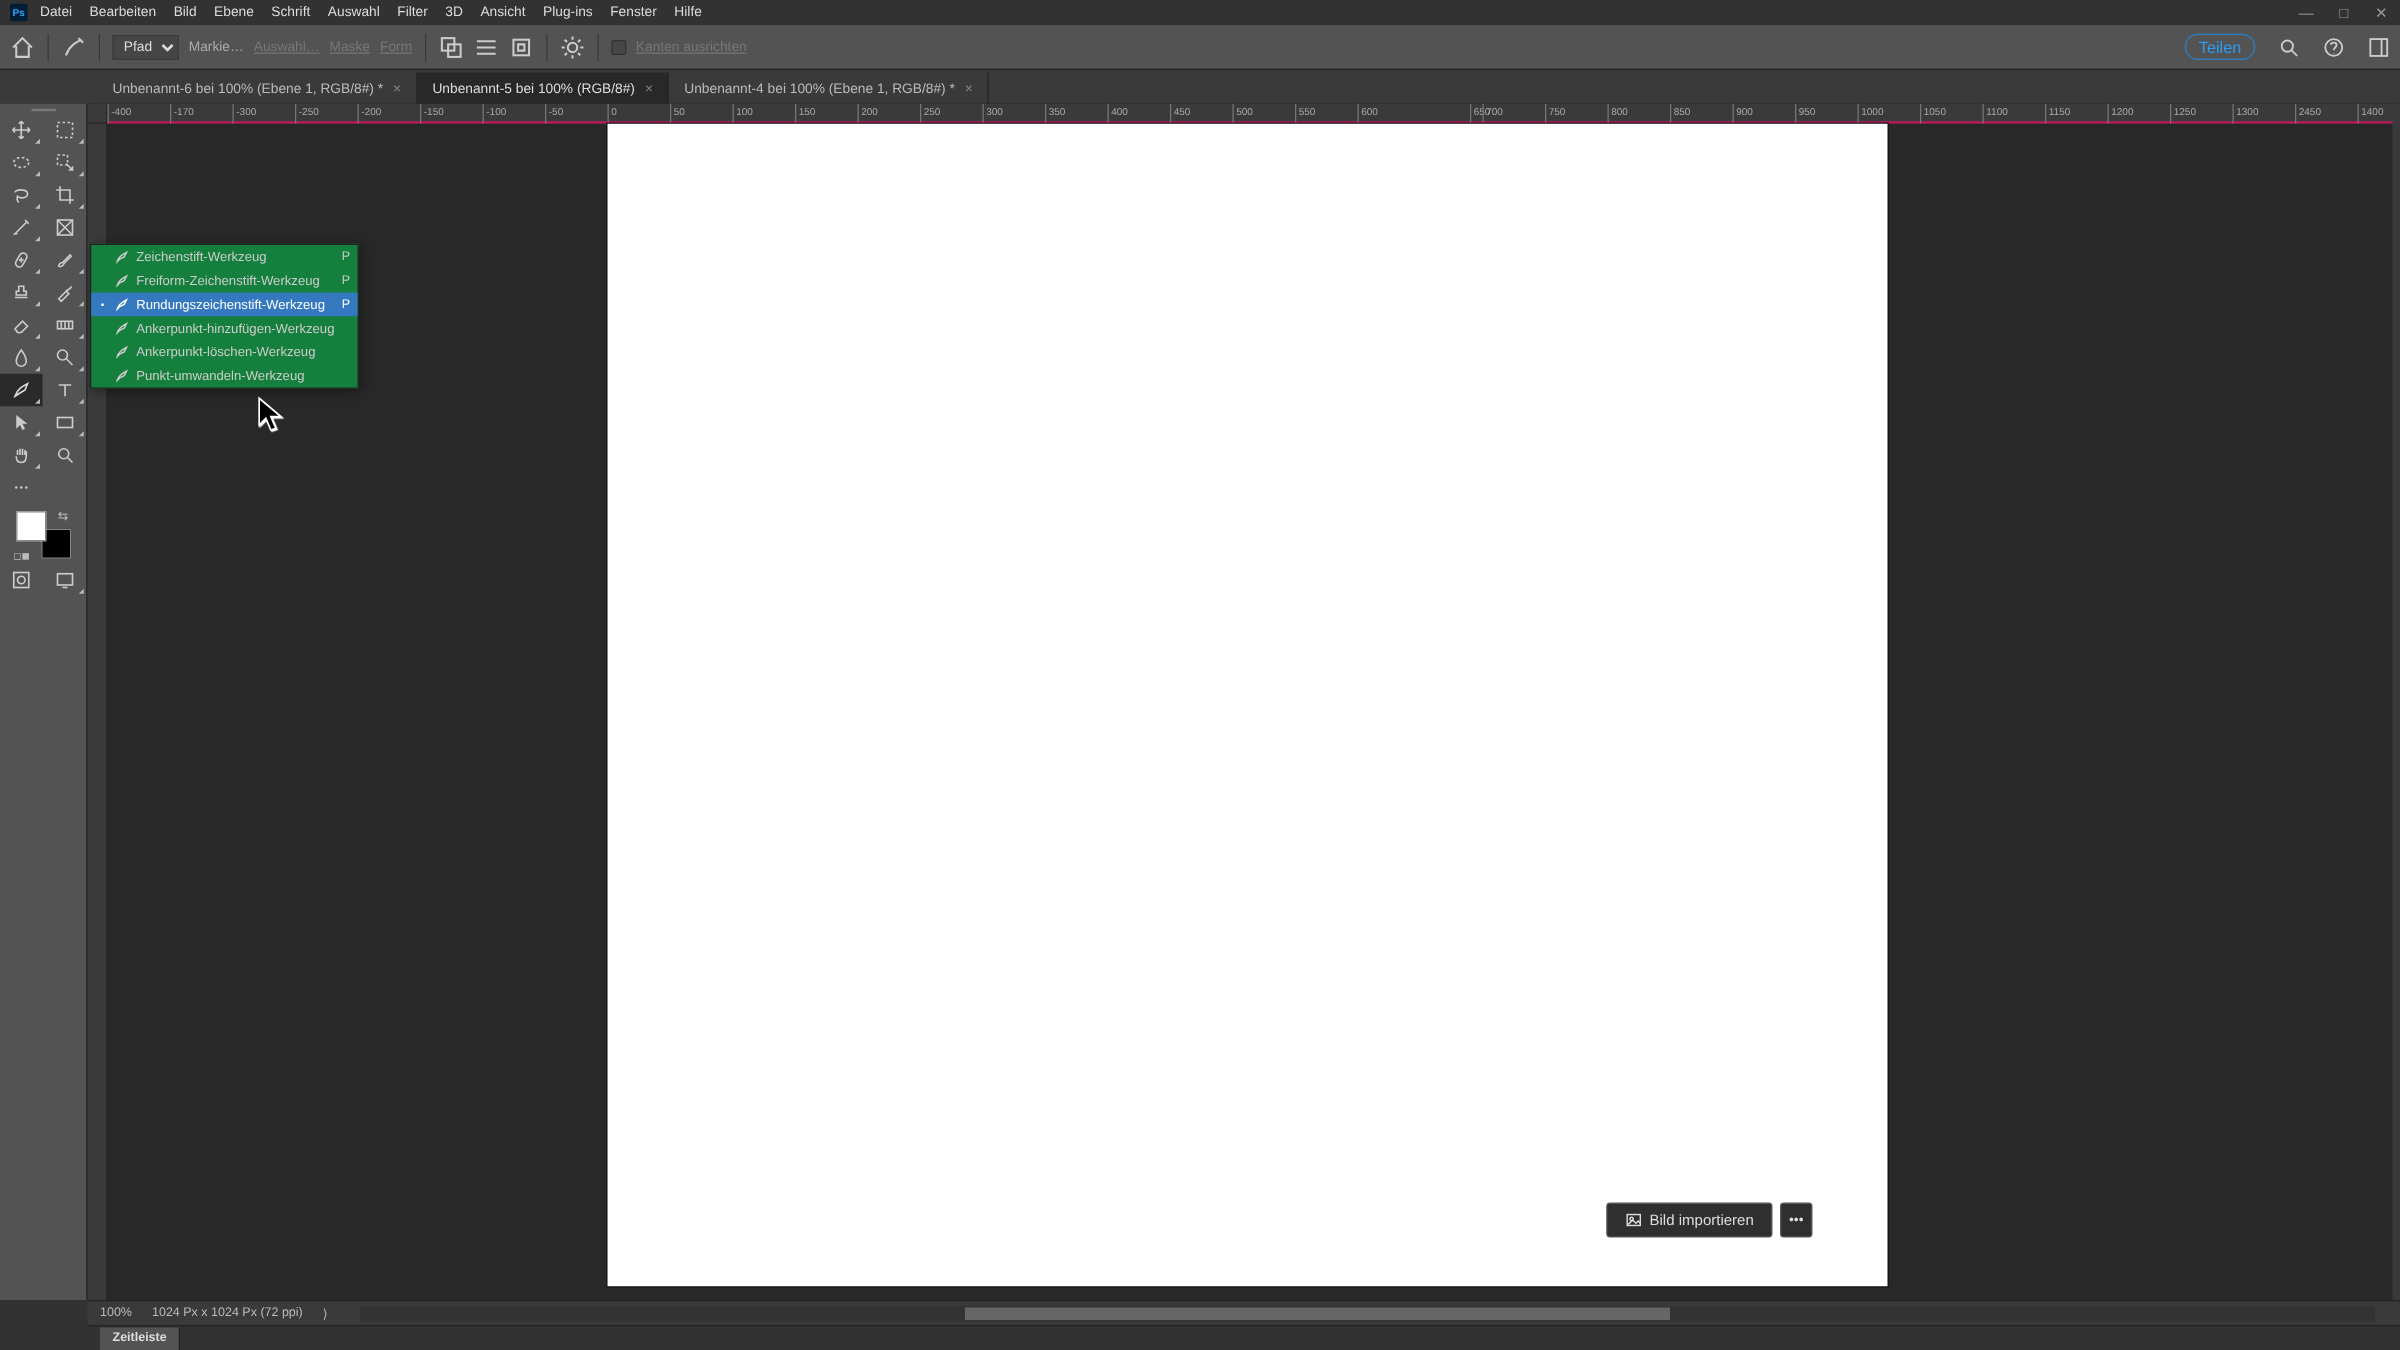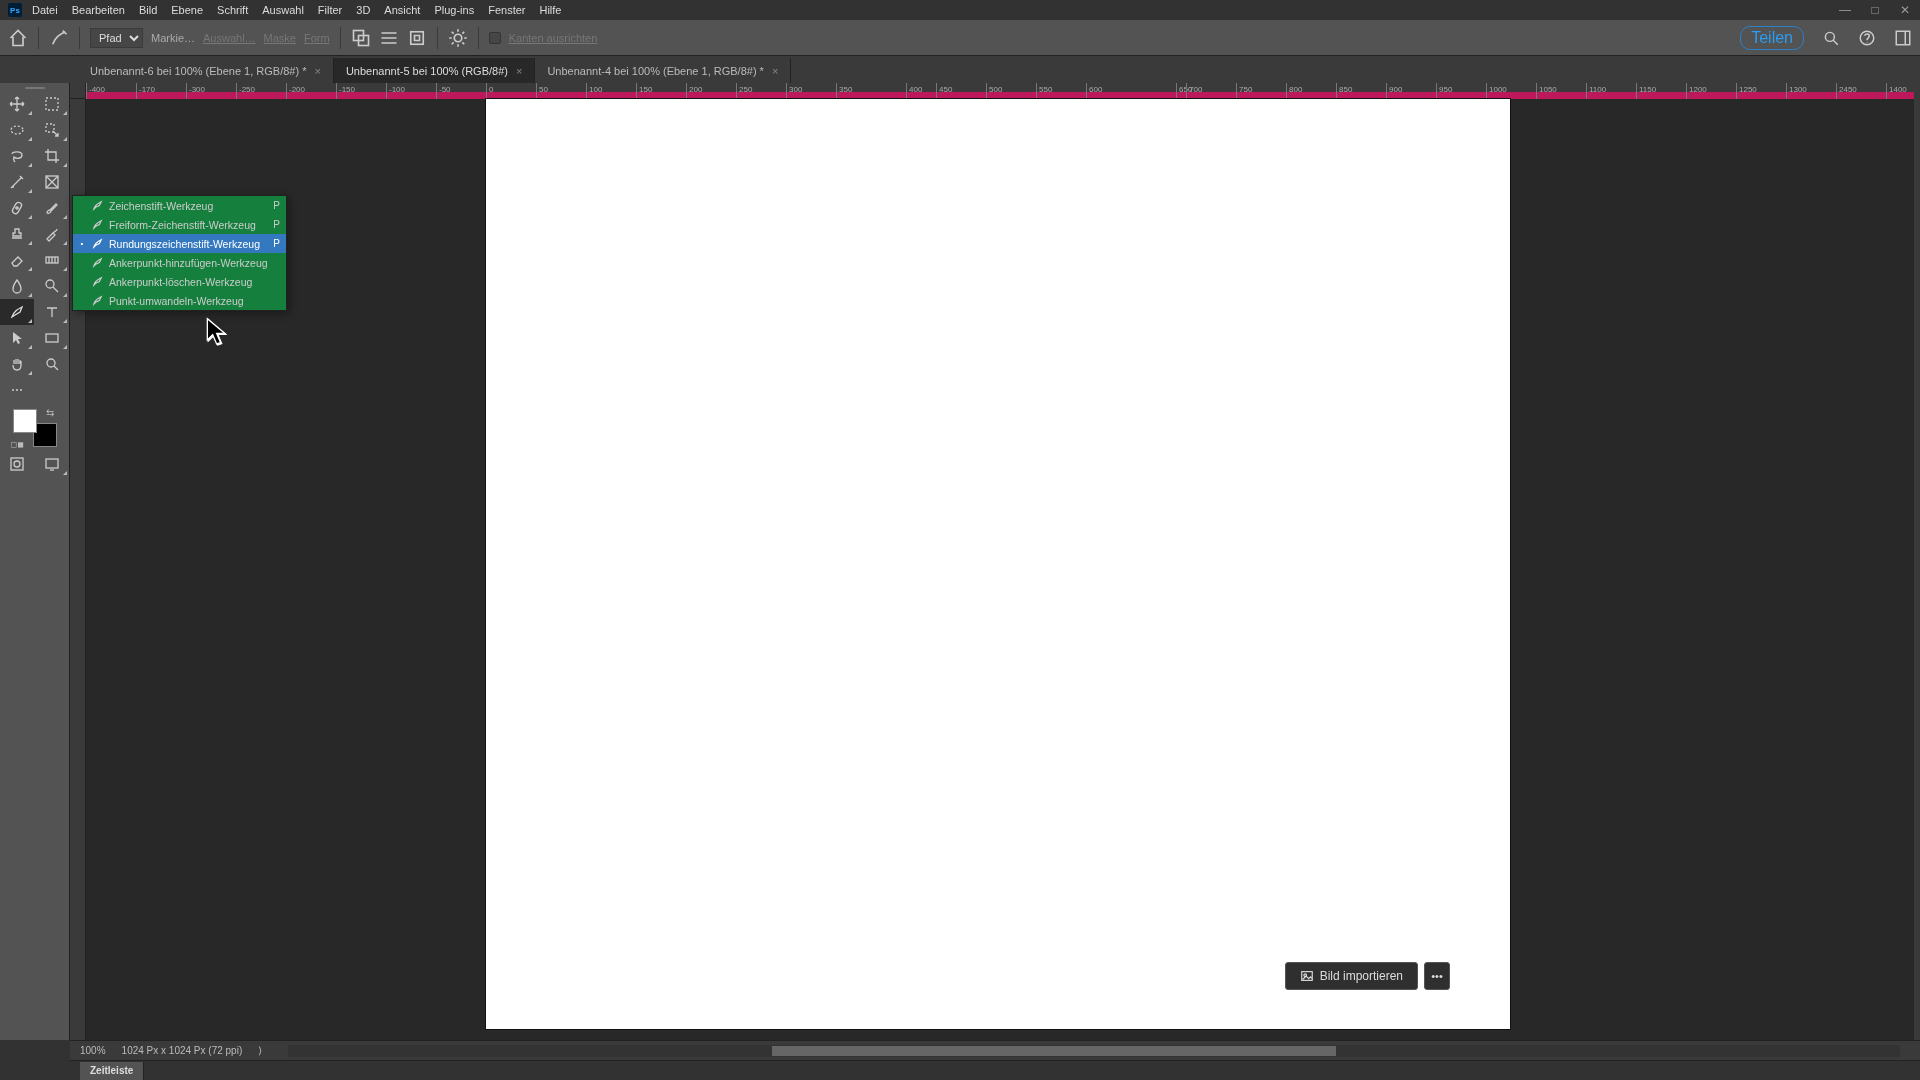--- a/index.html
+++ b/index.html
@@ -14,21 +14,21 @@
 .titlebar .wins span { width: 14px; text-align: center; }
 
 
 .optbar { height: 36px; background: #535353; display: flex; align-items: center; padding: 0 8px; gap: 8px; font-size: 11px; border-bottom: 1px solid #222; }
 .optbar .ico { width: 20px; height: 20px; display: flex; align-items: center; justify-content: center; color: #ccc; }
 .optbar .sep { width: 1px; height: 22px; background: #3a3a3a; margin: 0 2px; }
 .optbar select { background: #464646; color: #ddd; border: 1px solid #3a3a3a; font-size: 11px; height: 20px; padding: 0 4px; }
 .optbar .lbl { color: #aaa; }
 .optbar .lbl.dis { color: #777; text-decoration: underline; }
 .optbar .chk { width: 12px; height: 12px; background: #464646; border: 1px solid #333; border-radius: 2px; }
-.optbar .pill { margin-left: auto; border: 1px solid #2a80c9; color: #2a9df4; padding: 2px 10px; border-radius: 10px; font-size: 16px; }
+.optbar .pill { margin-left: auto; border: 1px solid #2a80c9; color: #2a9df4; padding: 2px 10px; border-radius: 10px; font-size: 13px; }
 .optbar .ricon { width: 18px; height: 18px; display: flex; align-items: center; justify-content: center; color: #bbb; margin-left: 10px; }
 
 
 .tabsbar { height: 27px; background: #3a3a3a; display: flex; align-items: flex-end; padding-left: 78px; }
 .tab { height: 25px; padding: 0 12px; display: flex; align-items: center; gap: 8px; font-size: 11px; color: #bbb; background: #3a3a3a; border-right: 1px solid #222; }
 .tab.active { background: #282828; color: #ddd; }
 .tab .close { color: #888; font-size: 11px; }
 
 
 .main { position: absolute; top: 83px; left: 0; right: 0; bottom: 40px; display: flex; }
@@ -44,21 +44,21 @@
 .tool .corner { position: absolute; right: 2px; bottom: 2px; width: 0; height: 0; border-left: 4px solid transparent; border-bottom: 4px solid #bbb; }
 .colorswatch { position: relative; width: 44px; height: 38px; margin: 6px auto 4px; }
 .colorswatch .fg { position: absolute; top: 0; left: 0; width: 24px; height: 24px; background: #fff; border: 1px solid #888; }
 .colorswatch .bg { position: absolute; bottom: 0; right: 0; width: 24px; height: 24px; background: #000; border: 1px solid #888; }
 .colorswatch .sw { position: absolute; top: -2px; right: 2px; font-size: 10px; color: #bbb; }
 .colorswatch .mini { position: absolute; bottom: -2px; left: -2px; font-size: 8px; color: #bbb; }
 .toolbottom { display: grid; grid-template-columns: 1fr 1fr; }
 
 
 .canvaswrap { flex: 1; position: relative; background: #282828; overflow: hidden; }
-.ruler-h { position: absolute; top: 0; left: 16px; right: 0; height: 16px; background: #3a3a3a; border-bottom: 7px solid #be185d; }
+.ruler-h { position: absolute; top: 0; left: 16px; right: 0; height: 16px; background: #3a3a3a; border-bottom: 2px solid #be185d; }
 .ruler-h .ticks { position: absolute; top: 0; left: 0; right: 0; height: 16px; }
 .ruler-h .tick { position: absolute; top: 0; height: 16px; border-left: 1px solid #777; }
 .ruler-h .tick span { position: absolute; top: 2px; left: 2px; font-size: 8px; color: #aaa; }
 .ruler-v { position: absolute; top: 16px; left: 0; bottom: 0; width: 16px; background: #3a3a3a; border-right: 1px solid #222; }
 .ruler-corner { position: absolute; top: 0; left: 0; width: 16px; height: 16px; background: #3a3a3a; border-right: 1px solid #222; border-bottom: 1px solid #222; }
 .stage { position: absolute; top: 16px; left: 16px; right: 0; bottom: 0; background: #282828; }
 .paper { position: absolute; top: 0; left: 400px; width: 1024px; height: 930px; background: #fff; box-shadow: 0 0 0 1px #111; }
 
 
 .flyout { position: absolute; top: 195px; left: 72px; width: 215px; background: #15803d; border: 1px solid #222; box-shadow: 2px 2px 8px rgba(0,0,0,0.4); z-index: 50; }
@@ -419,21 +419,21 @@
           </div>
           <div class="tick" style="left: 650px;">
             <span>250</span>
           </div>
           <div class="tick" style="left: 700px;">
             <span>300</span>
           </div>
           <div class="tick" style="left: 750px;">
             <span>350</span>
           </div>
-          <div class="tick" style="left: 820px;">
+          <div class="tick" style="left: 800px;">
             <span>400</span>
           </div>
           <div class="tick" style="left: 850px;">
             <span>450</span>
           </div>
           <div class="tick" style="left: 900px;">
             <span>500</span>
           </div>
           <div class="tick" style="left: 950px;">
             <span>550</span>

